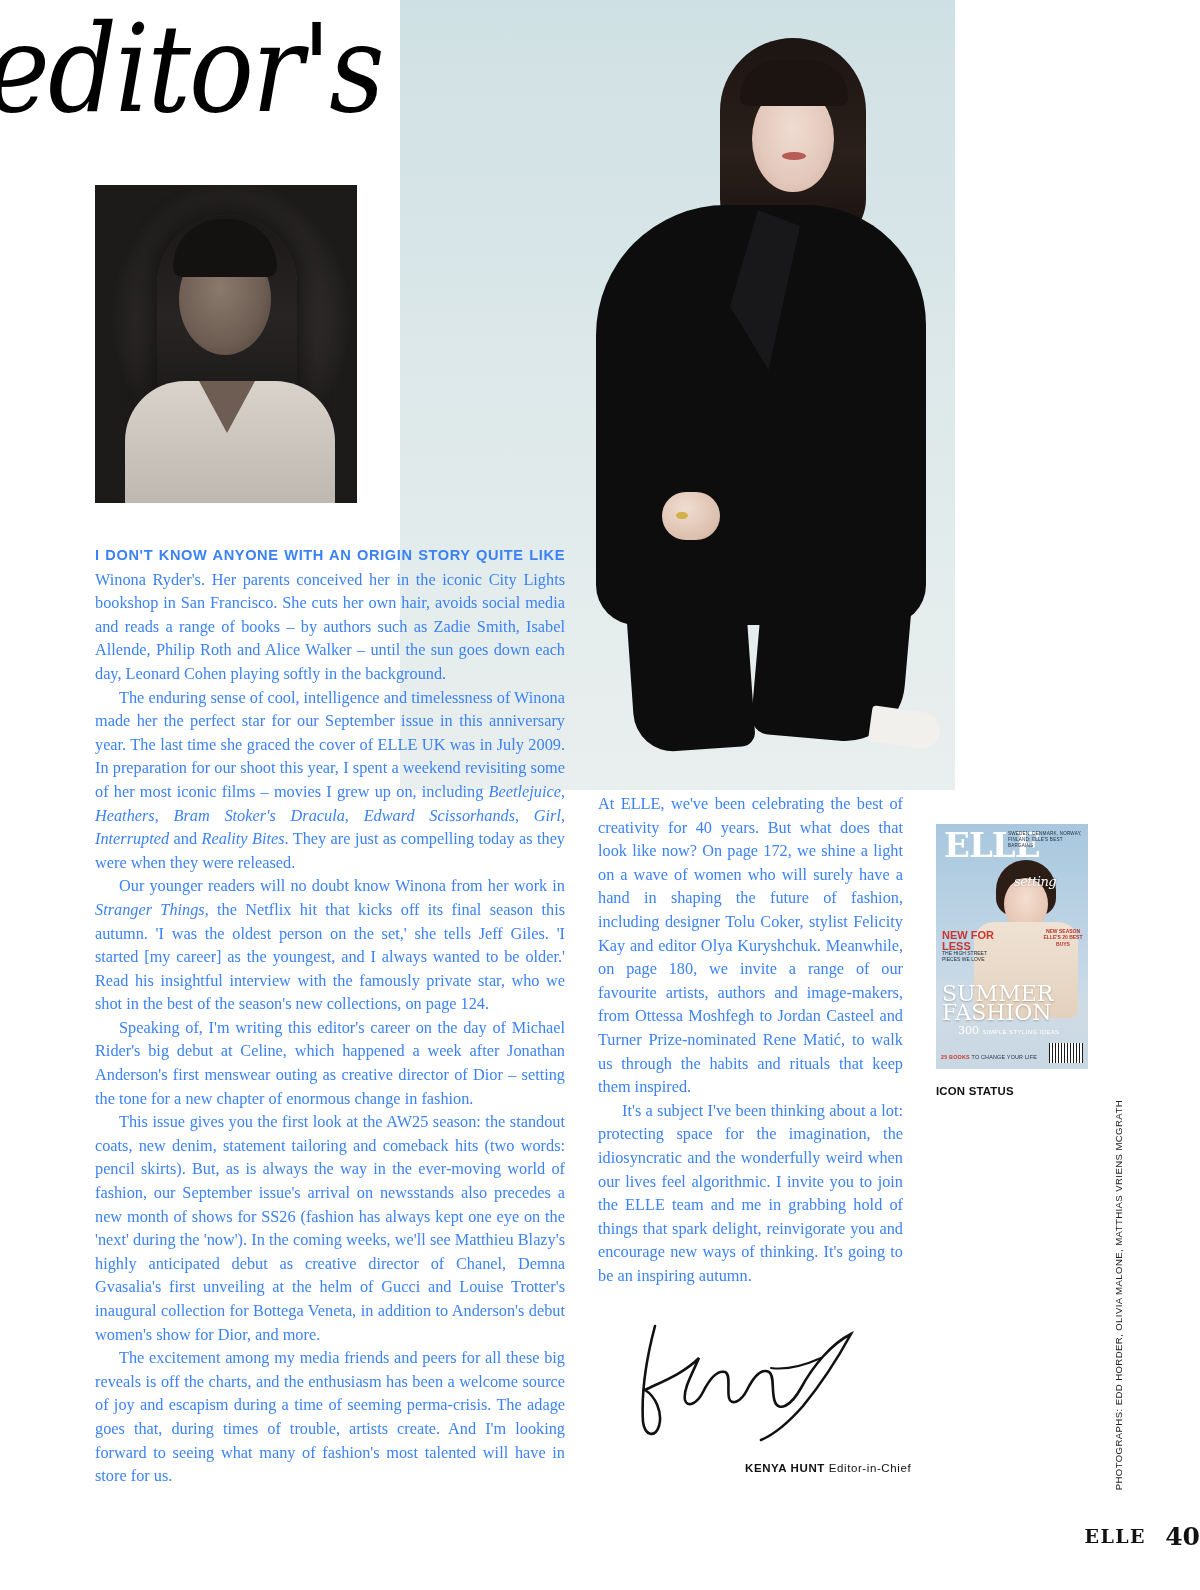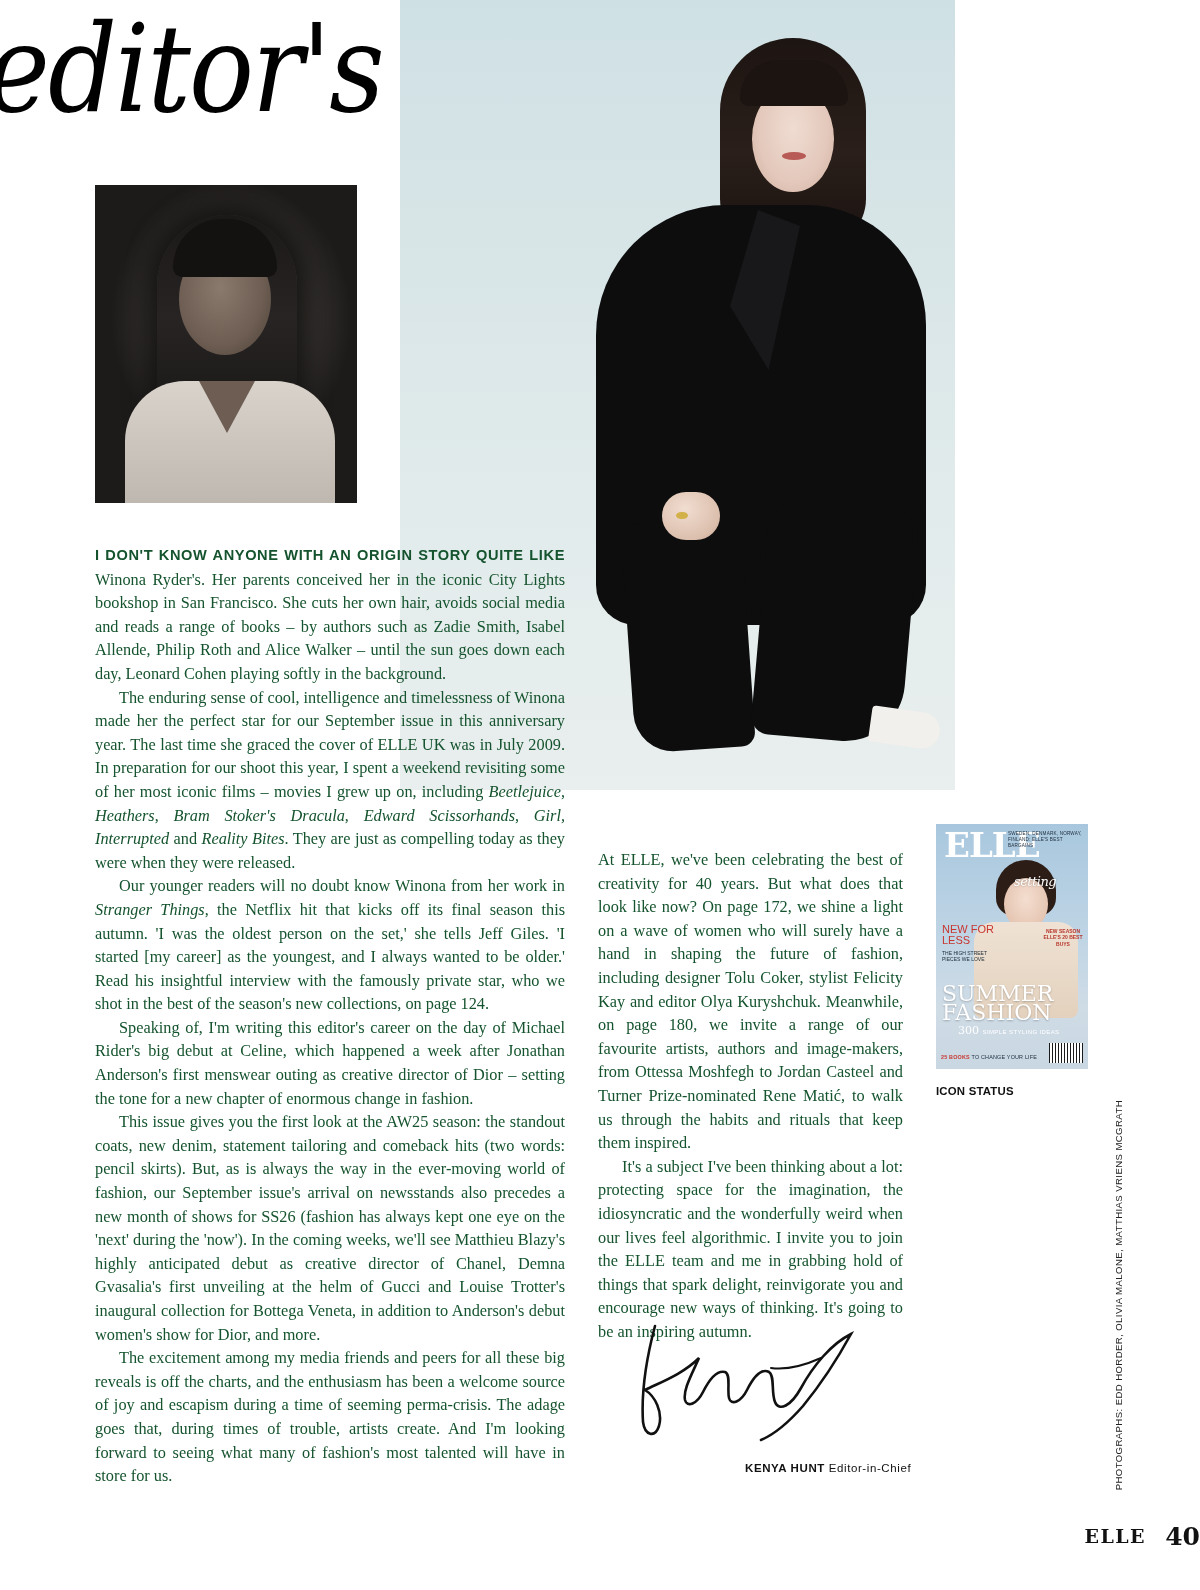--- a/index.html
+++ b/index.html
@@ -207,32 +207,32 @@
     clip-path: polygon(40% 0, 100% 10%, 55% 100%, 0 60%);
   }
 
   
   .col {
     position: absolute;
     font-family: "Liberation Serif", serif;
     font-size: 16.3px;
     line-height: 23.6px;
     text-align: justify;
-    color: #14532d;
+    color: #3b82f6;
   }
   .col p { margin: 0; text-indent: 24px; }
   .col p.first { text-indent: 0; }
   .col-left {
     left: 95px;
     top: 543px;
     width: 470px;
   }
   .col-right {
     left: 598px;
-    top: 848px;
+    top: 792px;
     width: 305px;
   }
   .dropintro {
     font-family: "Liberation Sans", sans-serif;
     font-size: 14.6px;
     letter-spacing: 0.6px;
     line-height: 23.6px;
     font-weight: 600;
   }
   i { font-style: italic; }
@@ -312,24 +312,24 @@
     font-family: "DejaVu Serif", serif;
     font-size: 13px;
     font-style: italic;
     color: #fff;
     letter-spacing: -0.5px;
     text-shadow: 0 0 2px rgba(0,0,0,0.35);
   }
   .cover-thumb .ct-left-block {
     position: absolute;
     left: 6px;
-    top: 100px;
+    top: 106px;
     width: 54px;
     color: #c8362f;
-    font-weight: 400;
+    font-weight: 700;
     font-size: 11px;
     line-height: 11px;
     text-transform: uppercase;
   }
   .cover-thumb .ct-left-sub {
     position: absolute;
     left: 6px;
     top: 126px;
     width: 56px;
     font-size: 5px;

